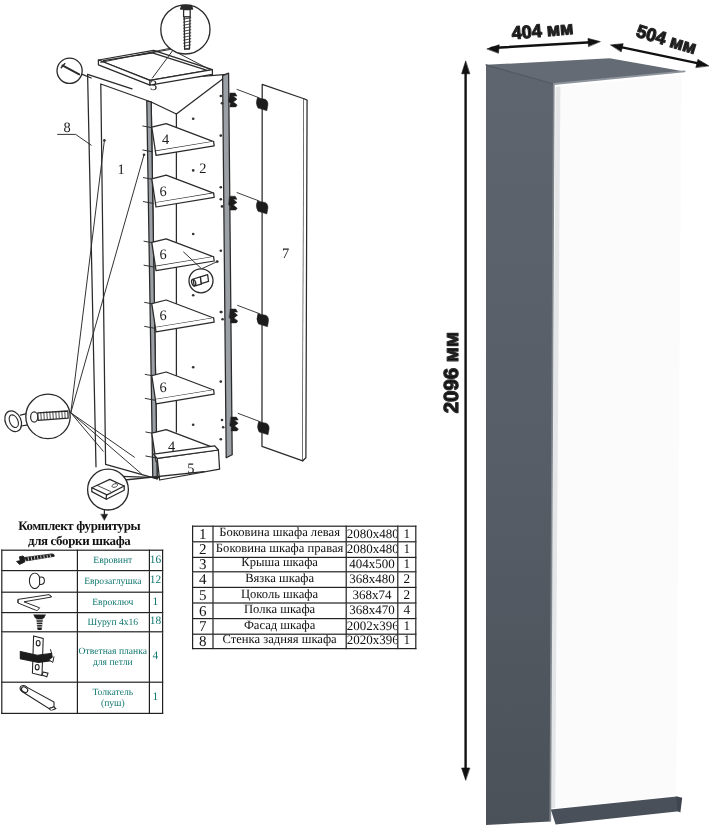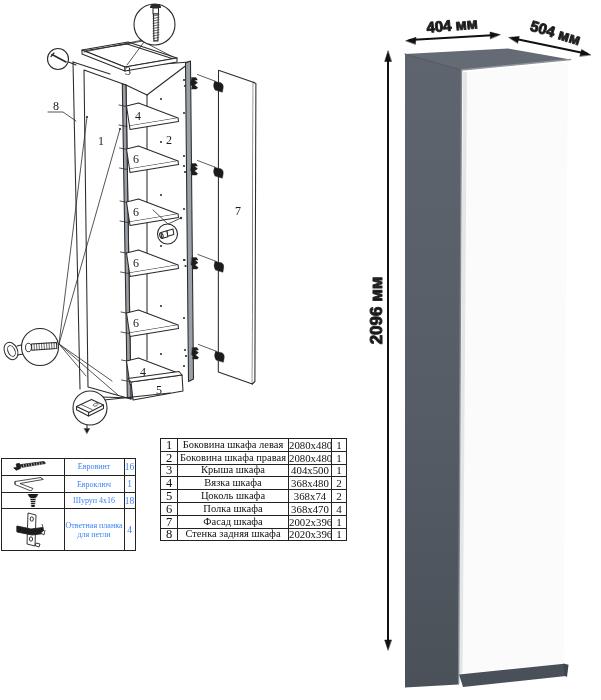--- a/index.html
+++ b/index.html
@@ -303,41 +303,54 @@
 <path d="M388,51 l-3.3,10.5 l6.6,0 Z" stroke-width="0.5"></path>
 <path d="M388,650 l-3.3,-10 l6.6,0 Z" stroke-width="0.5"></path>
 </g>
 <g transform="rotate(-90 375.5 310.5)" font-family="Liberation Sans, sans-serif" font-size="17" font-weight="bold" fill="#111">
 <text x="375.5" y="316.5" text-anchor="middle">2096 мм</text>
 </g>
 
 </g>
 </svg>
 
+<div class="abs" style="left:2px;top:434px;width:128px;text-align:center;font-size:10.8px;line-height:11.6px;color:#111;font-weight:bold;letter-spacing:-0.3px;">Комплект фурнитуры<br>для сборки шкафа</div>
 
 <div class="abs" style="left:0.5px;top:457.5px;">
 <table style="border:1.3px solid #222;table-layout:fixed;width:134px;">
 <colgroup>
           <col style="width:63px">
           <col style="width:60px">
           <col style="width:11px">
         </colgroup>
-<tbody id="hwt" style="color:#3b82f6;">
+<tbody id="hwt" style="color:#0f766e;">
 <tr style="height:17.5px">
             <td class="ic">
               <svg width="60" height="14" viewBox="0 0 60 16">
                 <g stroke="#1c1c1c" fill="none" stroke-width="0.8">
                   <path d="M8,9 l3.5,-0.8 l-0.8,-3.6 l3.4,-0.8 l1.4,1.2 l0.6,2.8 a2,2 0 0 1 -1.6,2.4 l-3.6,1.6 Z" fill="#1c1c1c"></path>
                   <path d="M16,5.2 l26,-3.4 a2,2.3 0 0 1 2,2.3 l-26.4,4.3 Z" fill="#1c1c1c"></path>
                   <path d="M19,4.9 l0.5,3.2 M22,4.5 l0.5,3.2 M25,4.1 l0.5,3.2 M28,3.7 l0.5,3.2 M31,3.4 l0.5,3 M34,3 l0.5,3 M37,2.7 l0.5,2.8 M40,2.4 l0.4,2.6" stroke="#ffffff" stroke-width="0.7"></path>
                 </g>
               </svg>
             </td>
             <td class="hn">Евровинт</td>
             <td class="hq">16</td>
+          </tr>
+<tr style="height:17.5px">
+            <td class="ic">
+              <svg width="60" height="14" viewBox="0 1.5 60 14">
+                <g stroke="#222" fill="#fff" stroke-width="0.9">
+                  <ellipse cx="26" cy="8.5" rx="4.5" ry="6.5"></ellipse>
+                  <path d="M30,5.5 q4,-1 4,3 q0,3.5 -4,3 Z"></path>
+                </g>
+              </svg>
+            </td>
+            <td class="hn">Еврозаглушка</td>
+            <td class="hq">12</td>
           </tr>
 <tr style="height:17px">
             <td class="ic">
               <svg width="60" height="14" viewBox="0 1.5 60 14">
                 <g stroke="#222" fill="#fff" stroke-width="0.8">
                   <path d="M12,6 L38,2 L40,4 L17,8 L30,13 L28,15.5 L12,9 Z"></path>
                   <path d="M12,6 L12,9 M38,2 L40,4"></path>
                 </g>
               </svg>
             </td>
@@ -365,20 +378,33 @@
                   <ellipse cx="28.8" cy="10" rx="1.6" ry="2.2"></ellipse>
                   <ellipse cx="28" cy="30" rx="1.6" ry="2.2"></ellipse>
                   <path d="M14,17 l14,3 l12,-1.5 l1,6 l-12,1.5 l-15,-3 Z" fill="#1c1c1c"></path>
                   <path d="M14,17 l0,5.5 M40,18.5 l-1,-3.5 M38,24 l3,2 l1,-5" stroke-width="0.8"></path>
                   <path d="M33,34 l4,1 l-1,3 l-4,-1.5 Z" fill="#fff"></path>
                 </g>
               </svg>
             </td>
             <td class="hn">Ответная планка<br>для петли</td>
             <td class="hq">4</td>
+          </tr>
+<tr style="height:26px">
+            <td class="ic">
+              <svg width="60" height="22" viewBox="0 2 60 22">
+                <g stroke="#222" fill="#fff" stroke-width="0.9">
+                  <path d="M15,8 a3,2 30 0 1 5,-3 l22,12 l0,4 l-4,1.5 Z"></path>
+                  <ellipse cx="17.5" cy="6.7" rx="2.8" ry="2" transform="rotate(32 17.5 6.7)"></ellipse>
+                  <path d="M38,22.5 l4,-1.5 l1.5,1.5 l-4,1.8 Z"></path>
+                </g>
+              </svg>
+            </td>
+            <td class="hn">Толкатель<br>(пуш)</td>
+            <td class="hq">1</td>
           </tr>
 </tbody>
 </table>
 </div>
 
 <div class="abs" style="left:160px;top:438px;">
 <table style="border:1.4px solid #222;table-layout:fixed;width:186px;">
 <colgroup>
           <col style="width:17px">
           <col style="width:111px">

